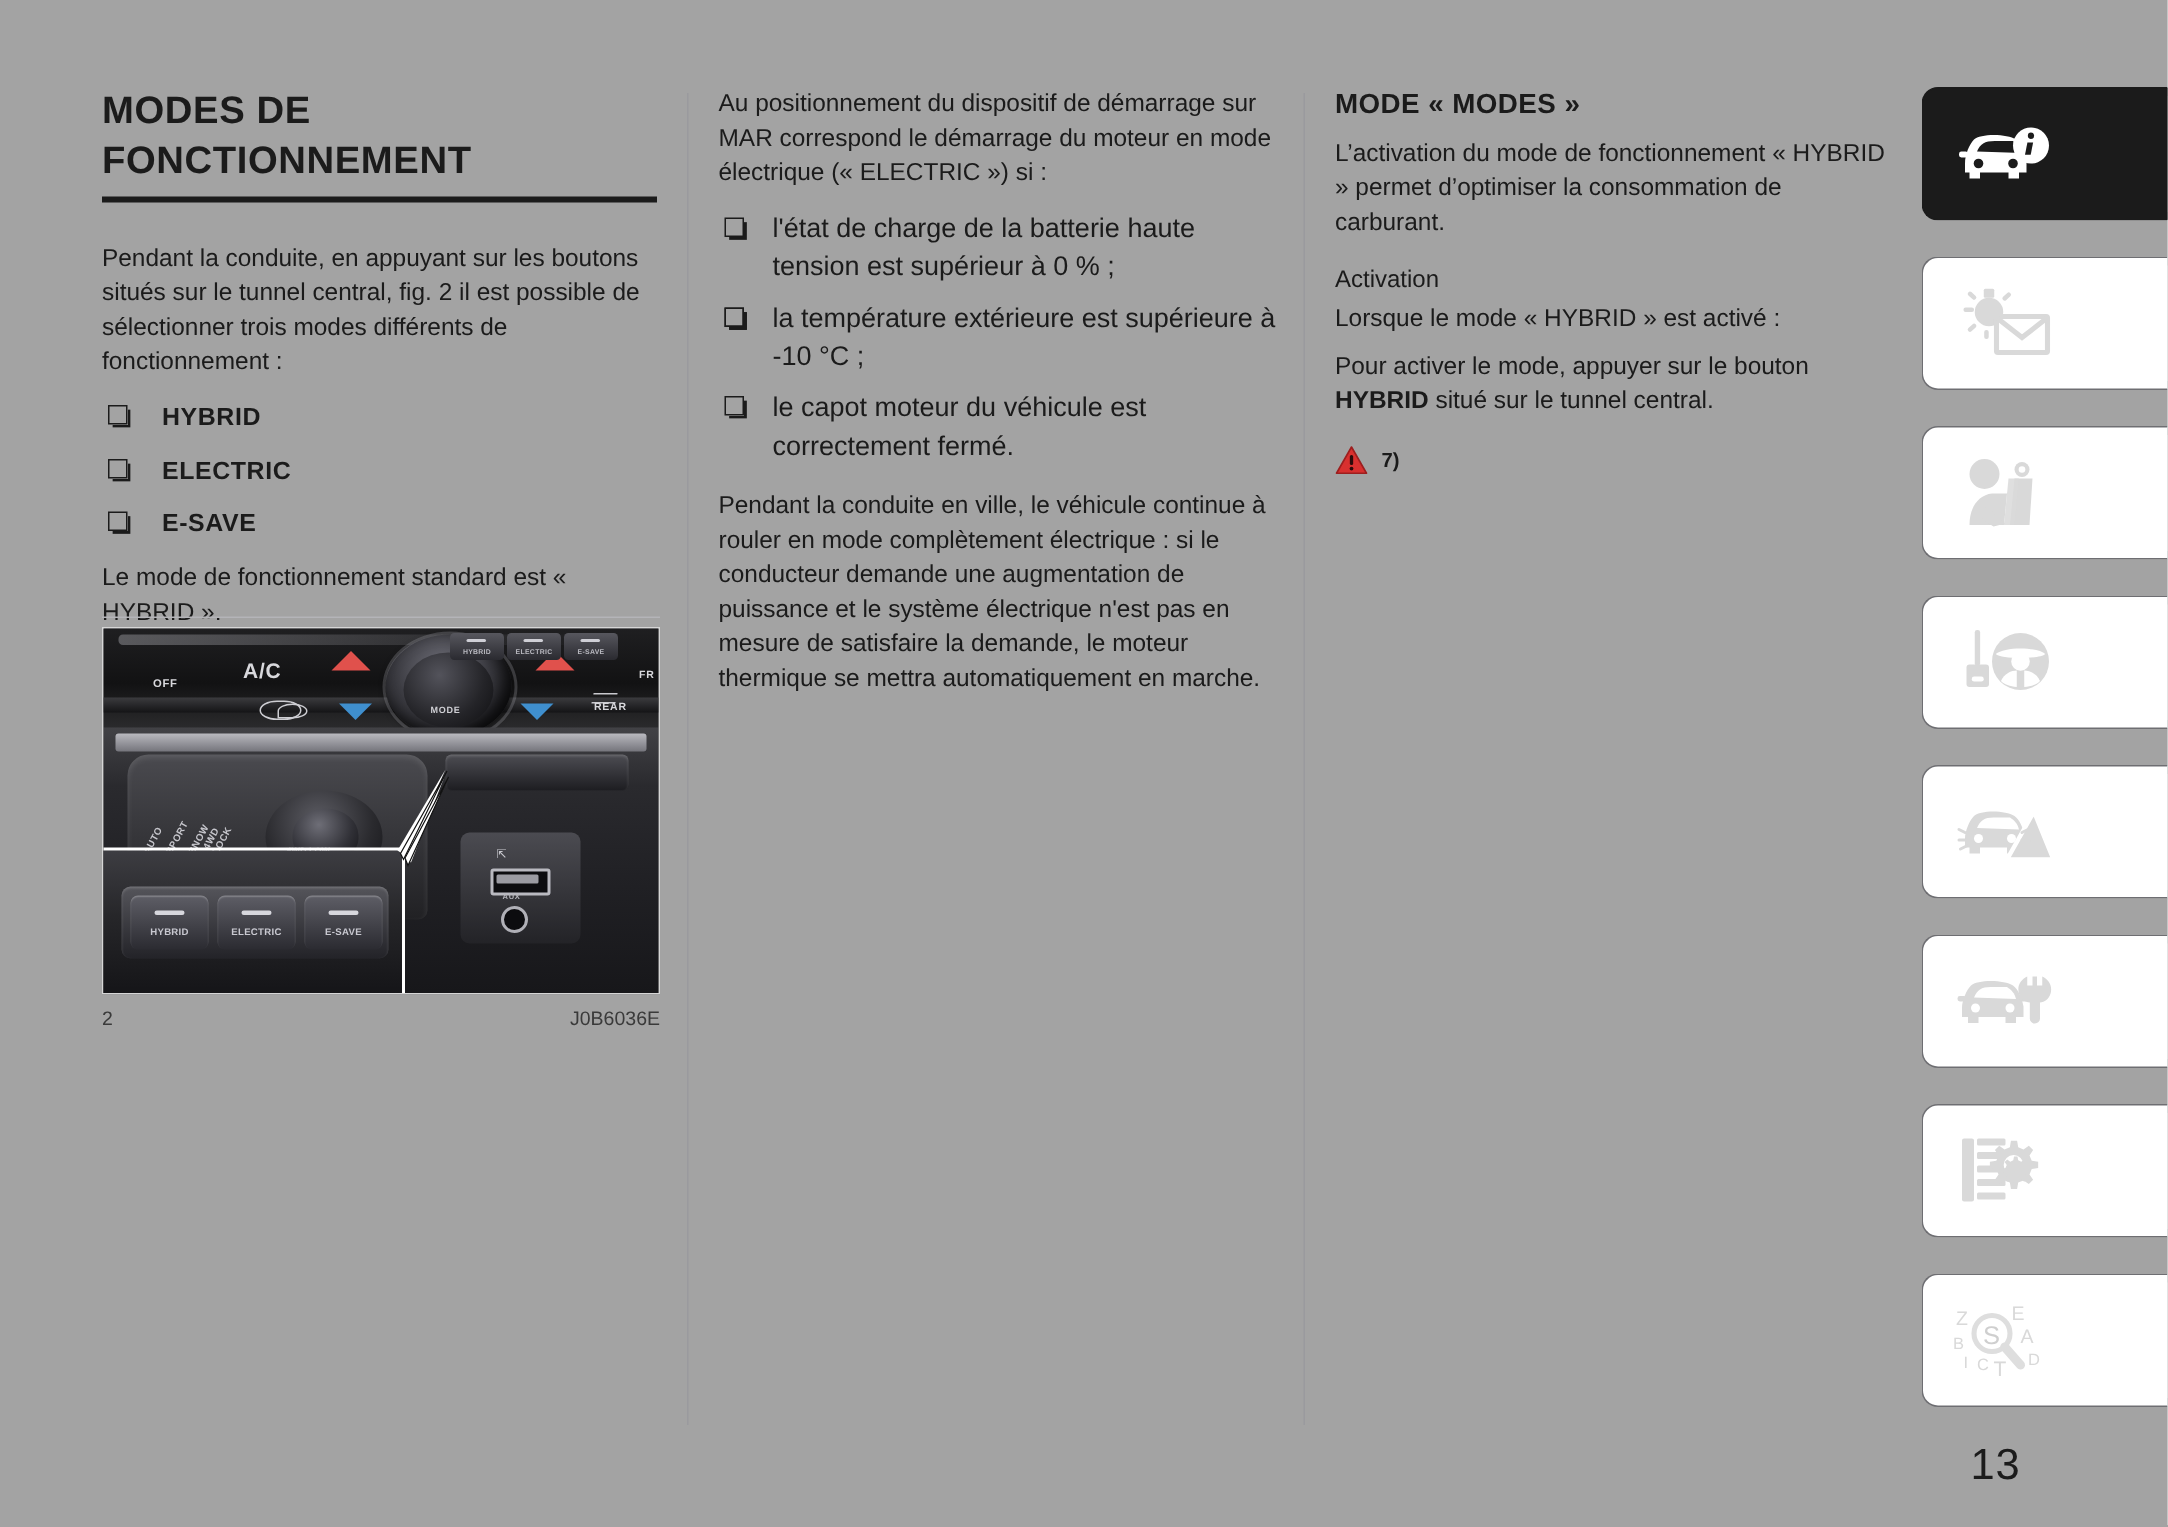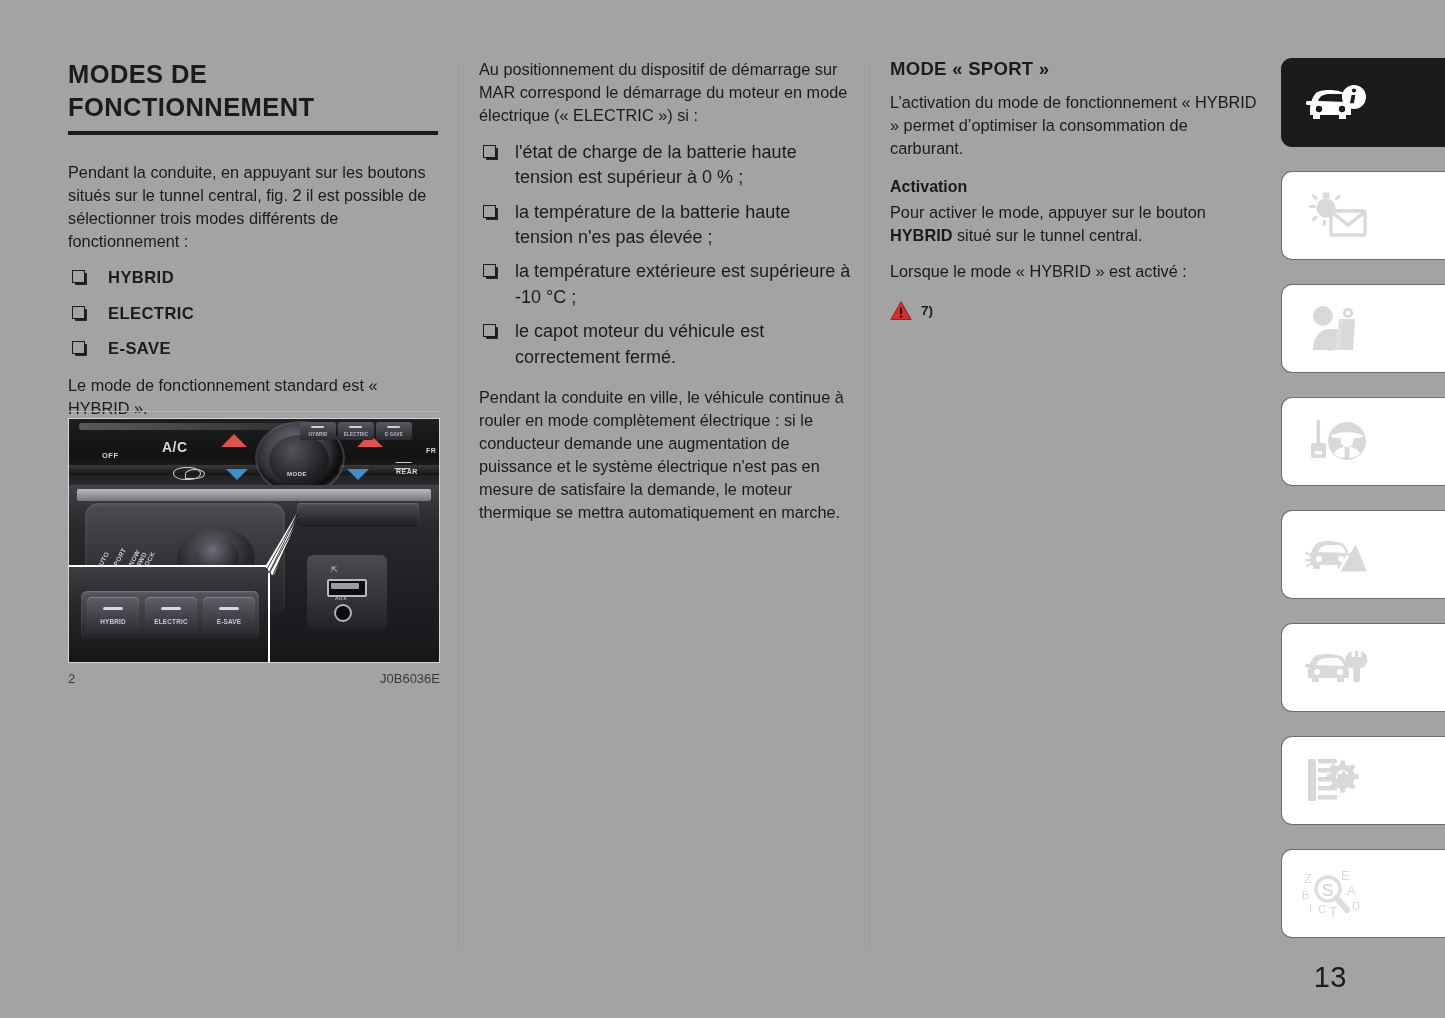--- a/index.html
+++ b/index.html
@@ -72,21 +72,21 @@
   h2.col-title {
     font-size: 18.5px;
     font-weight: bold;
     letter-spacing: 0.3px;
     margin: 0 0 11px 0;
     color: #1b1b1b;
   }
 
   h3.sub-title {
     font-size: 16px;
-    font-weight: bold;
+    font-weight: normal;
     margin: 18px 0 5px 0;
     color: #1b1b1b;
   }
 
   p.body {
     font-size: 16.3px;
     line-height: 1.41;
     margin: 0 0 13px 0;
     color: #1b1b1b;
   }
@@ -550,45 +550,44 @@
     <div class="col col-2">
       <p class="body">Au positionnement du dispositif de démarrage sur MAR correspond le démarrage du moteur en mode électrique (« ELECTRIC ») si :</p>
 
       <ul class="bullets">
         <li>
           <span class="sqbullet"></span>
           <span>l'état de charge de la batterie haute tension est supérieur à 0 % ;</span>
         </li>
         <li>
           <span class="sqbullet"></span>
-          <span>la température de la batterie haute tension n'es pas élevée ;</span>
         </li>
         <li>
           <span class="sqbullet"></span>
           <span>la température extérieure est supérieure à -10 °C ;</span>
         </li>
         <li>
           <span class="sqbullet"></span>
           <span>le capot moteur du véhicule est correctement fermé.</span>
         </li>
       </ul>
 
       <p class="body" style="margin-top:16px;">Pendant la conduite en ville, le véhicule continue à rouler en mode complètement électrique : si le conducteur demande une augmentation de puissance et le système électrique n'est pas en mesure de satisfaire la demande, le moteur thermique se mettra automatiquement en marche.</p>
     </div>
 
     <div class="col col-3">
-      <h2 class="col-title">MODE « SPORT »</h2>
+      <h2 class="col-title">MODE « MODES »</h2>
 
       <p class="body">L’activation du mode de fonctionnement « HYBRID » permet d’optimiser la consommation de carburant.</p>
 
       <h3 class="sub-title">Activation</h3>
 
+      <p class="body tight">Lorsque le mode « HYBRID » est activé :</p>
+
       <p class="body"><span>Pour activer le mode, appuyer sur le bouton </span><b>HYBRID</b><span> situé sur le tunnel central.</span></p>
-
-      <p class="body tight">Lorsque le mode « HYBRID » est activé :</p>
 
 
       <div class="warn-row">
         <svg class="warn-tri" width="22" height="20" viewBox="0 0 22 20">
           <path d="M11 1 L21 18.5 H1 Z" fill="#d8302f" stroke="#9d1f1f" stroke-width="1.1" stroke-linejoin="round"></path>
           <rect x="9.9" y="6.4" width="2.2" height="6.6" rx="1" fill="#2a0b0b"></rect>
           <circle cx="11" cy="15.4" r="1.25" fill="#2a0b0b"></circle>
         </svg>
         <span class="warn-num">7)</span>
       </div>

